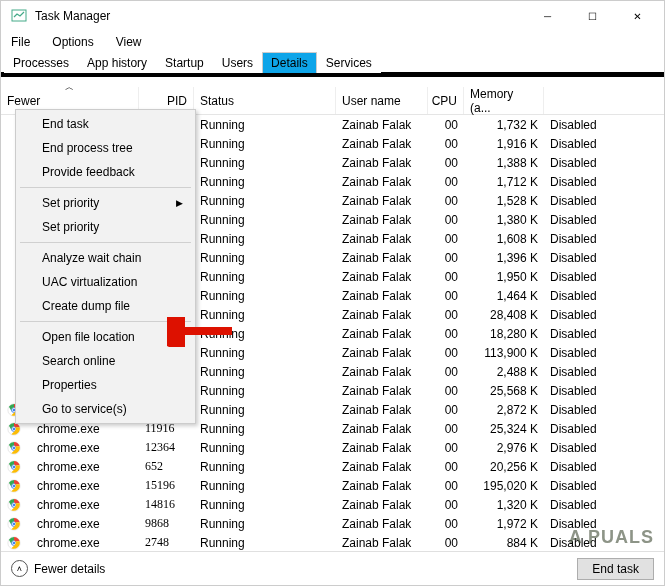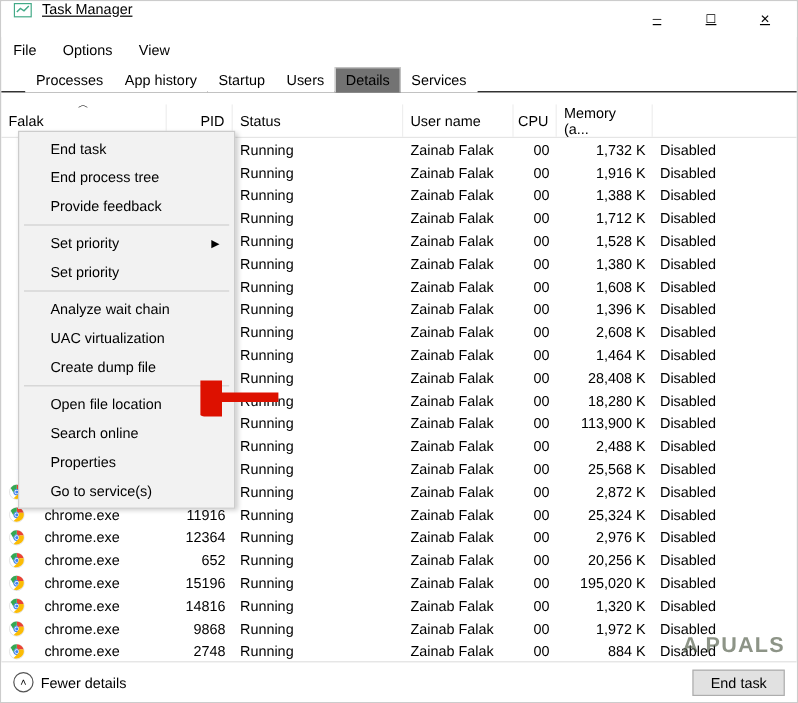--- a/index.html
+++ b/index.html
@@ -1,41 +1,41 @@
 <!DOCTYPE html>
 <html><head>
 <meta charset="utf-8">
 <style>
 * { margin: 0; padding: 0; box-sizing: border-box; font-family: 'Segoe UI', Tahoma, sans-serif; font-size: 12px; }
 body { background: #fff; width: 665px; height: 586px; overflow: hidden; border: 1px solid #ccc; position: relative; }
-.titlebar { height: 30px; display: flex; align-items: flex-start; padding: 0 4px; background: #fff; text-decoration: underline; }
+.titlebar { height: 30px; display: flex; align-items: center; padding: 0 4px; background: #fff; }
 .titlebar .icon { width: 16px; height: 16px; margin: 0 6px; display: inline-flex; align-items: center; justify-content: center; }
 .titlebar .title { flex: 1; font-size: 12px; padding-left: 2px; }
 .win-controls { display: flex; }
 .win-btn { width: 45px; height: 30px; display: flex; align-items: center; justify-content: center; font-size: 10px; }
 .menubar { height: 22px; display: flex; align-items: center; padding: 0 6px; gap: 14px; font-size: 12px; }
 .menubar span { padding: 2px 4px; }
-.tabs { display: flex; border-bottom: 1px solid #000000; padding-left: 20px; height: 24px; align-items: flex-end; }
+.tabs { display: flex; border-bottom: 5px solid #000000; padding-left: 3px; height: 24px; align-items: flex-end; }
 .tab { padding: 3px 8px; border: 1px solid transparent; border-bottom: none; font-size: 12px; background: #fff; position: relative; top: 1px; }
-.tab.active { border-color: #ccc; background: #737373; z-index: 1; }
+.tab.active { border-color: #ccc; background: #0ea5e9; z-index: 1; }
 .headers { display: flex; height: 28px; align-items: center; border-bottom: 1px solid #e5e5e5; margin-top: 10px; }
 .hcol { padding: 4px 6px; font-size: 12px; border-right: 1px solid #eee; height: 100%; display: flex; align-items: center; }
 .col-name { width: 138px; position: relative; }
 .col-pid { width: 55px; justify-content: flex-end; }
 .col-status { width: 142px; }
 .col-user { width: 92px; }
 .col-cpu { width: 36px; justify-content: flex-end; }
 .col-mem { width: 80px; justify-content: flex-end; }
 .col-uac { flex: 1; }
 .sort-arrow { position: absolute; top: -6px; left: 50%; transform: translateX(-50%); font-size: 9px; }
 .rows { }
 .row { display: flex; height: 19px; align-items: center; }
 .cell { padding: 0 6px; font-size: 12px; overflow: hidden; white-space: nowrap; }
 .c-name { width: 138px; display: flex; align-items: center; gap: 16px; }
-.c-pid { width: 55px; text-align: right; }
+.c-pid { width: 55px; text-align: left; font-family: Liberation Serif, serif; }
 .c-status { width: 142px; }
 .c-user { width: 92px; }
 .c-cpu { width: 36px; text-align: right; }
 .c-mem { width: 80px; text-align: right; }
 .c-uac { flex: 1; }
 .proc-icon { width: 14px; height: 14px; flex-shrink: 0; }
 .ctx-menu { position: absolute; left: 14px; top: 108px; width: 181px; background: #f2f2f2; border: 1px solid #ccc; box-shadow: 2px 2px 4px rgba(0,0,0,0.2); z-index: 10; padding: 2px; }
 .ctx-item { padding: 5px 24px; font-size: 12px; position: relative; }
 .ctx-sep { height: 1px; background: #d0d0d0; margin: 3px 2px; }
 .ctx-arrow { position: absolute; right: 10px; top: 50%; transform: translateY(-50%); font-size: 9px; }
@@ -75,21 +75,21 @@
   <div class="tab">App history</div>
   <div class="tab">Startup</div>
   <div class="tab">Users</div>
   <div class="tab active">Details</div>
   <div class="tab">Services</div>
 </div>
 
 <div class="headers">
   <div class="hcol col-name">
     <span class="sort-arrow">︿</span>
-    <span>Falak</span>
+    <span>Fewer</span>
   </div>
   <div class="hcol col-pid">PID</div>
   <div class="hcol col-status">Status</div>
   <div class="hcol col-user">User name</div>
   <div class="hcol col-cpu">CPU</div>
   <div class="hcol col-mem">Memory (a...</div>
 </div>
 
 <div class="rows" id="rows">
     <div class="row">
@@ -181,21 +181,21 @@
       <div class="cell c-uac">Disabled</div>
     </div>
     <div class="row">
       <div class="cell c-name">
         <span></span>
       </div>
       <div class="cell c-pid"></div>
       <div class="cell c-status">Running</div>
       <div class="cell c-user">Zainab Falak</div>
       <div class="cell c-cpu">00</div>
-      <div class="cell c-mem">2,608 K</div>
+      <div class="cell c-mem">1,950 K</div>
       <div class="cell c-uac">Disabled</div>
     </div>
     <div class="row">
       <div class="cell c-name">
         <span></span>
       </div>
       <div class="cell c-pid"></div>
       <div class="cell c-status">Running</div>
       <div class="cell c-user">Zainab Falak</div>
       <div class="cell c-cpu">00</div>

